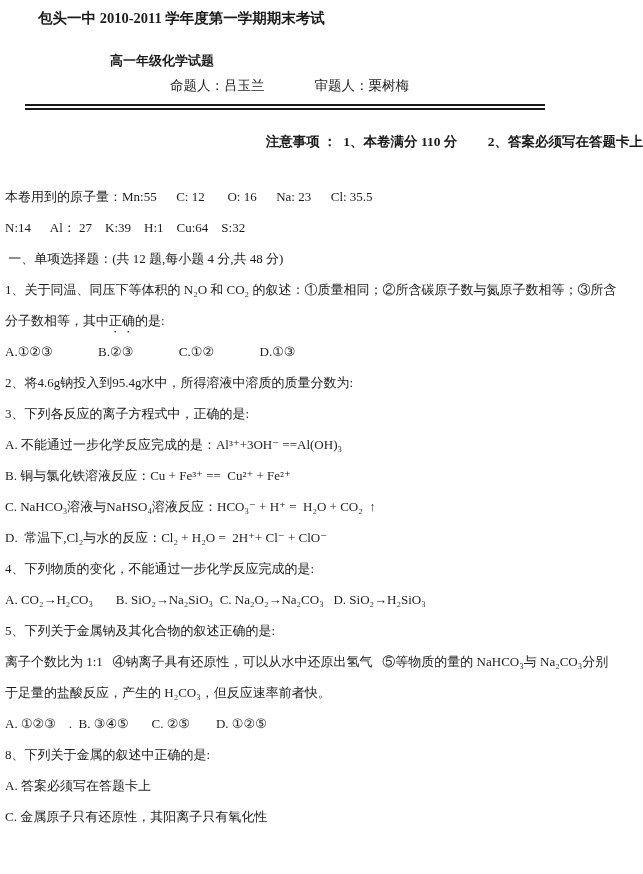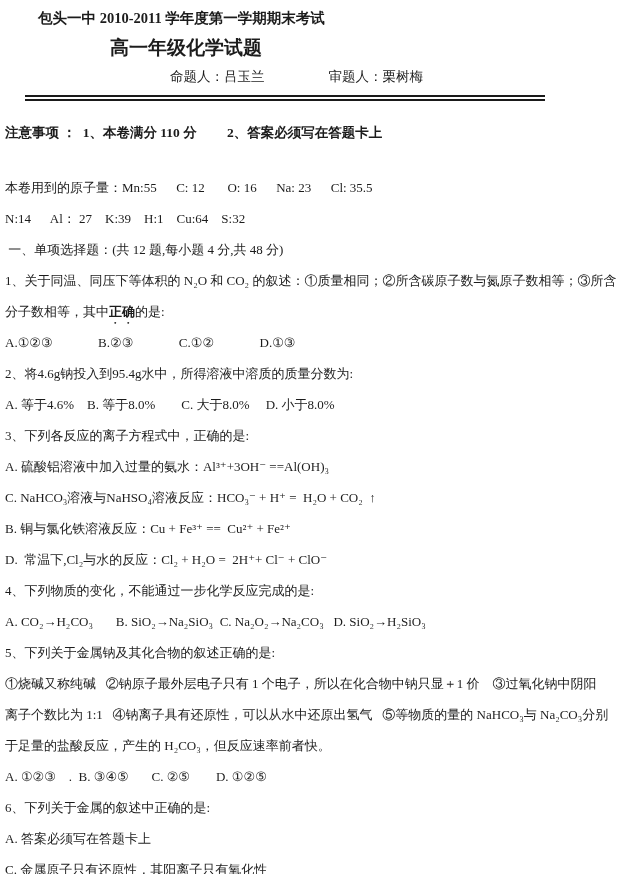--- a/index.html
+++ b/index.html
@@ -25,61 +25,61 @@
 
     
     .exam-title {
       padding: 9px 0 0 38px;
       font-size: 14.5px;
       font-weight: bold;
       white-space: pre;
     }
     .paper-subtitle {
       padding: 7px 12px 0 110px;
-      font-size: 19px;
+      font-size: 13px;
       font-weight: bold;
       white-space: pre;
+      margin-top: 17px;
     }
     .byline {
       padding: 7px 0 0 170px;
       font-size: 13.5px;
       white-space: pre;
     }
-    .byline .reviewer { margin-left: 64px; text-align: right; }
+    .byline .reviewer { margin-left: 50px; text-align: right; }
     .rule {
       margin: 9px 0 0 25px;
       width: 520px;
       height: 2px;
       border-top: 2px solid #1a1a1a;
       border-bottom: 2px solid #1a1a1a;
     }
 
     
     .content {
       margin-top: 16px;
       padding-left: 5px;
       font-size: 13px;
     }
     .line {
       height: 31px;
       line-height: 31px;
       white-space: pre;
       overflow: hidden;
     }
-    .notice { font-size: 13.5px; }
+    .notice { font-size: 13.5px; text-align: right; }
     .mt8 { margin-top: 24px; }
     .mt6 { margin-top: 0; }
 
     
     .emph {
       -webkit-text-emphasis: filled dot;
       -webkit-text-emphasis-position: under right;
       text-emphasis: filled dot;
       text-emphasis-position: under right;
-      font-weight: bold;
     }
   </style>
 </head>
 <body>
 
 <div class="page">
 
   <header>
     <p class="exam-title">包头一中 2010-2011 学年度第一学期期末考试</p>
     <p class="paper-subtitle">高一年级化学试题</p>
@@ -99,44 +99,42 @@
     <p class="line mt6"> 一、单项选择题：(共 12 题,每小题 4 分,共 48 分)</p>
 
     <div>
       <p class="line">1、关于同温、同压下等体积的 N₂O 和 CO₂ 的叙述：①质量相同；②所含碳原子数与氮原子数相等；③所含</p>
       <p class="line"><span>分子数相等，其中</span><span class="emph">正确</span><span>的是:</span></p>
       <p class="line">A.①②③              B.②③              C.①②              D.①③</p>
     </div>
 
     <div>
       <p class="line">2、将4.6g钠投入到95.4g水中，所得溶液中溶质的质量分数为:</p>
-      <p class="line">A. 等于4.6%    B. 等于8.0%        C. 大于8.0%     D. 小于8.0%</p>
     </div>
 
     <div>
       <p class="line">3、下列各反应的离子方程式中，正确的是:</p>
-      <p class="line">A. 硫酸铝溶液中加入过量的氨水：Al³⁺+3OH⁻ ==Al(OH)₃</p>
+      <p class="line">A. 不能通过一步化学反应完成的是：Al³⁺+3OH⁻ ==Al(OH)₃</p>
+      <p class="line">B. 铜与氯化铁溶液反应：Cu + Fe³⁺ ==  Cu²⁺ + Fe²⁺</p>
       <p class="line">C. NaHCO₃溶液与NaHSO₄溶液反应：HCO₃⁻ + H⁺ =  H₂O + CO₂  ↑</p>
-      <p class="line">B. 铜与氯化铁溶液反应：Cu + Fe³⁺ ==  Cu²⁺ + Fe²⁺</p>
       <p class="line">D.  常温下,Cl₂与水的反应：Cl₂ + H₂O =  2H⁺+ Cl⁻ + ClO⁻</p>
     </div>
 
     <div>
       <p class="line">4、下列物质的变化，不能通过一步化学反应完成的是:</p>
       <p class="line">A. CO₂→H₂CO₃       B. SiO₂→Na₂SiO₃  C. Na₂O₂→Na₂CO₃   D. SiO₂→H₂SiO₃</p>
     </div>
 
     <div>
       <p class="line">5、下列关于金属钠及其化合物的叙述正确的是:</p>
-      <p class="line">①烧碱又称纯碱   ②钠原子最外层电子只有 1 个电子，所以在化合物中钠只显＋1 价    ③过氧化钠中阴阳</p>
       <p class="line">离子个数比为 1:1   ④钠离子具有还原性，可以从水中还原出氢气   ⑤等物质的量的 NaHCO₃与 Na₂CO₃分别</p>
       <p class="line">于足量的盐酸反应，产生的 H₂CO₃，但反应速率前者快。</p>
       <p class="line">A. ①②③    .  B. ③④⑤       C. ②⑤        D. ①②⑤</p>
     </div>
 
     <div>
-      <p class="line">6、下列关于金属的叙述中正确的是:</p>
+      <p class="line">8、下列关于金属的叙述中正确的是:</p>
       <p class="line">A. 答案必须写在答题卡上</p>
       <p class="line">C. 金属原子只有还原性，其阳离子只有氧化性</p>
     </div>
 
   </main>
 </div>
 
 </body></html>

